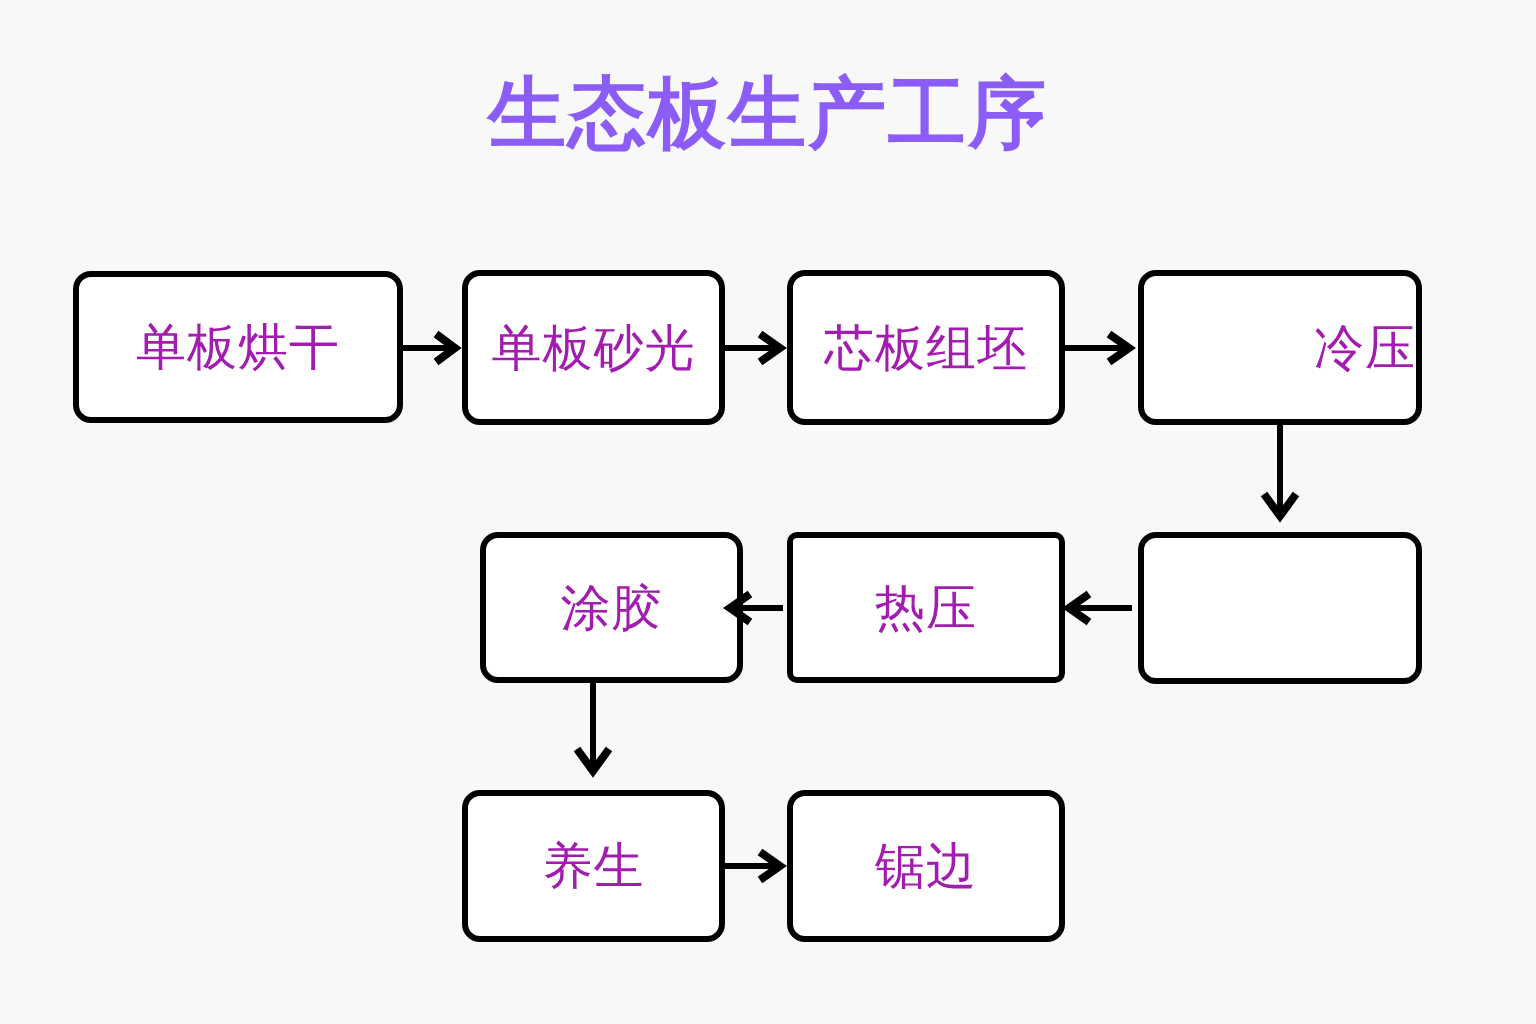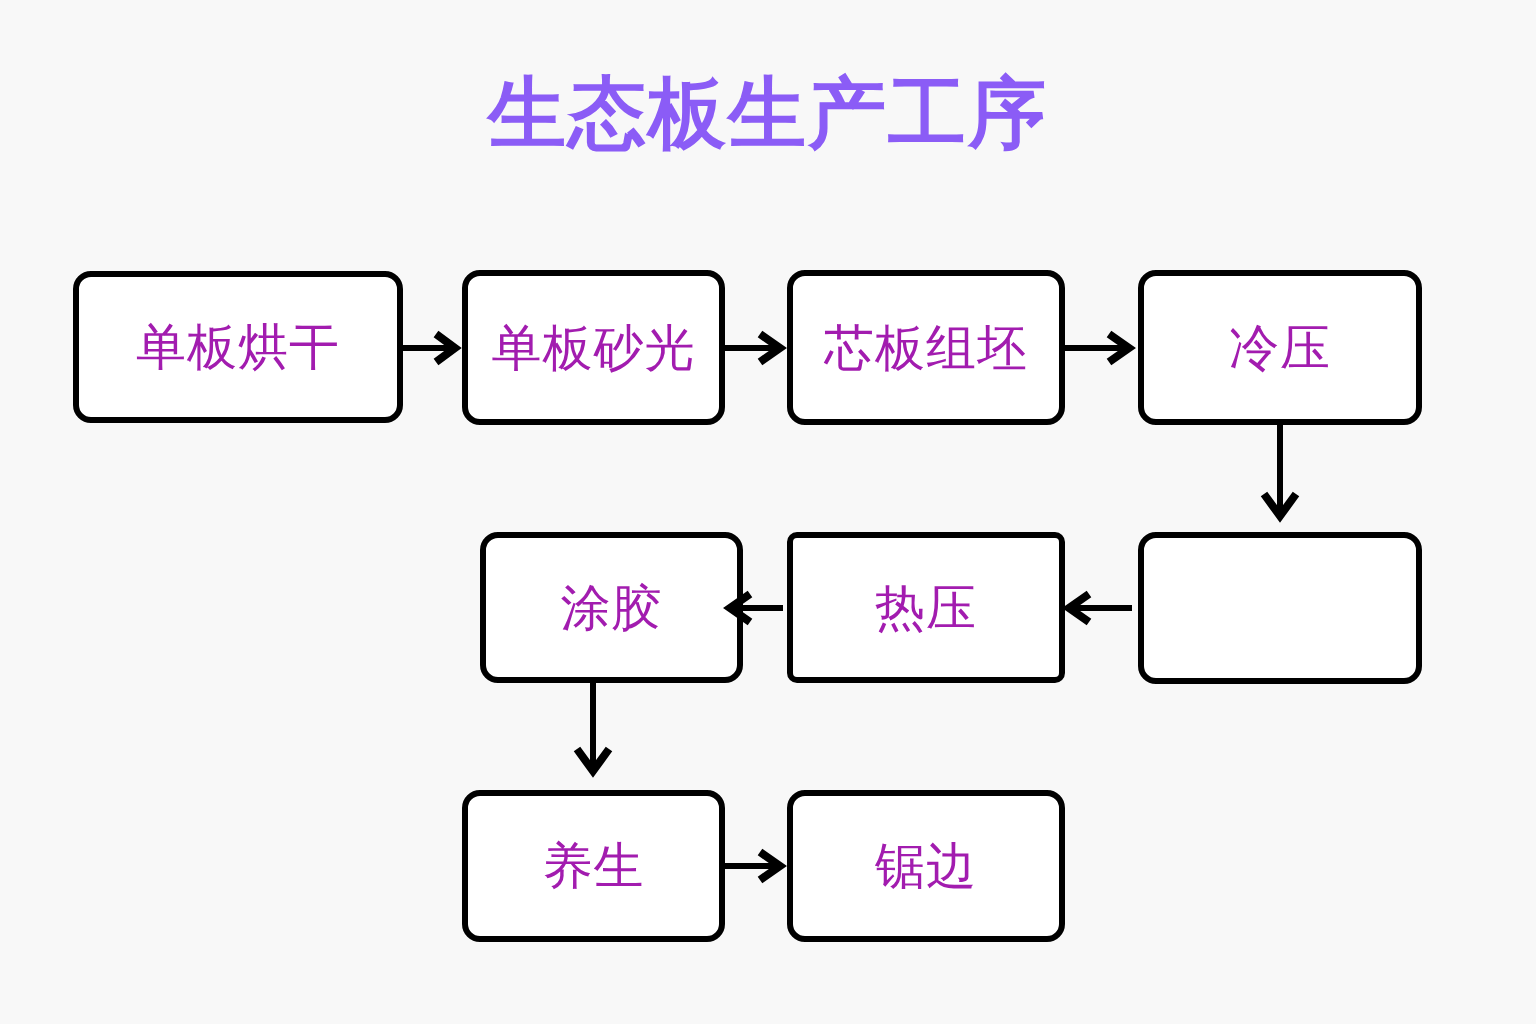--- a/index.html
+++ b/index.html
@@ -84,21 +84,21 @@
   </div>
 
   <div class="node" style="left:462px; top:270px; width:263px; height:155px;text-align:center;">
     <span>单板砂光</span>
   </div>
 
   <div class="node" style="left:787px; top:270px; width:278px; height:155px;">
     <span>芯板组坯</span>
   </div>
 
-  <div class="node" style="left:1138px; top:270px; width:284px; height:155px;">
+  <div class="node" style="left:1138px; top:270px; width:284px; height:155px;justify-content:flex-end;">
     <span>冷压</span>
   </div>
 
   <div class="node" style="left:480px; top:532px; width:263px; height:151px;">
     <span>涂胶</span>
   </div>
 
   <div class="node" style="left:787px; top:532px; width:278px; height:151px;border-radius:10px;">
     <span>热压</span>
   </div>

